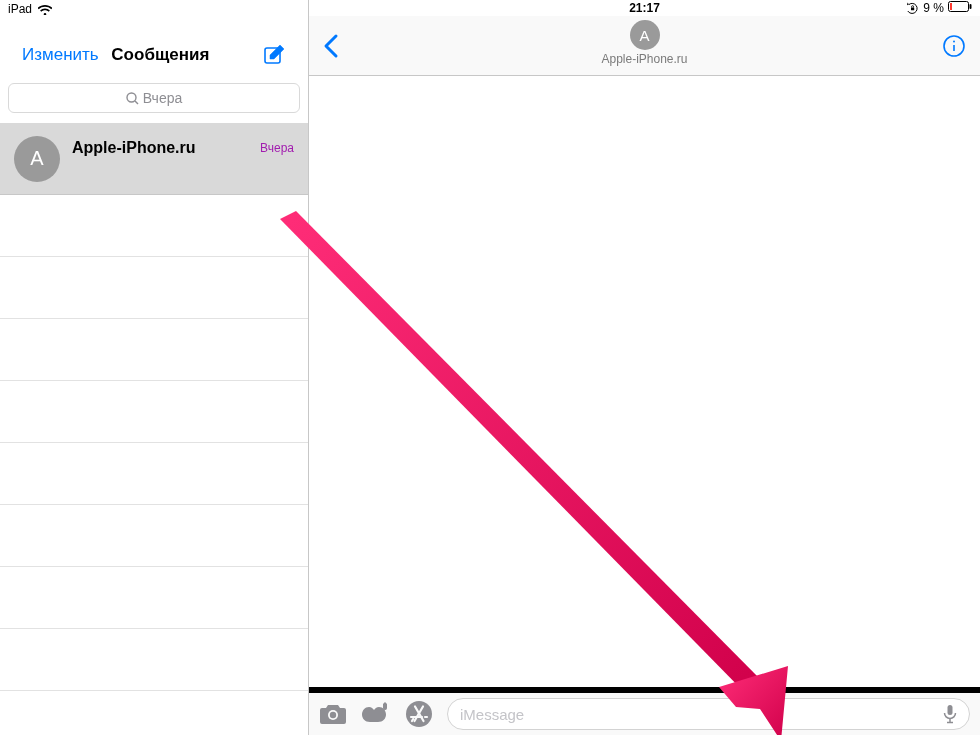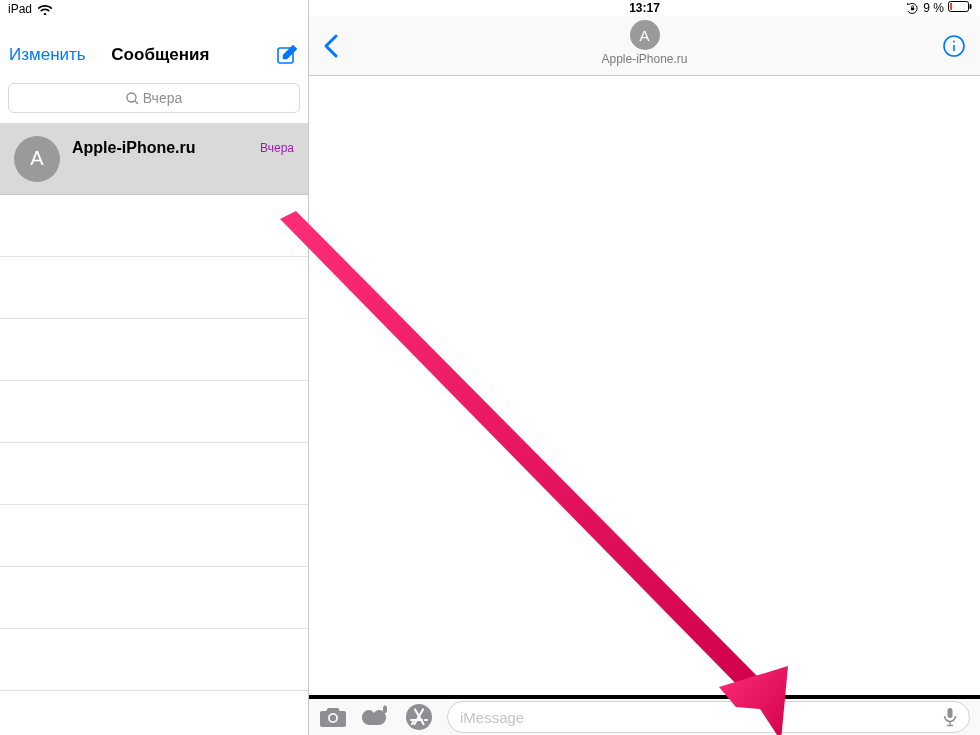--- a/index.html
+++ b/index.html
@@ -3,21 +3,21 @@
 <meta charset="utf-8">
 <style>
 *{box-sizing:border-box;margin:0;padding:0;font-family:-apple-system,'Helvetica Neue',Helvetica,Arial,sans-serif;-webkit-font-smoothing:antialiased}
 html,body{width:980px;height:735px;overflow:hidden;background:#fff}
 .root{display:flex;width:980px;height:735px;position:relative}
 
 .sidebar{width:309px;height:100%;border-right:1px solid #c7c7c7;display:flex;flex-direction:column;background:#fff;position:relative}
 .statusbar-left{height:16px;width:100%;display:flex;align-items:flex-end;padding:16px 8px;font-size:12px;color:#000}
 .statusbar-left .device{font-size:12px;margin-right:6px}
 .statusbar-left .wifi svg{vertical-align:middle}
-.side-header{height:45px;display:flex;align-items:center;justify-content:space-between;padding:0 9px}
+.side-header{height:45px;display:flex;align-items:center;justify-content:space-between;padding:0 22px}
 .side-header .edit{color:#0079ff;font-size:17px}
 .side-header .title{font-weight:700;font-size:17px;color:#000;flex:1;text-align:center;margin-left:-40px}
 .side-header .compose{color:#0079ff}
 .compose svg{display:block}
 .search-wrap{padding:6px 8px 10px 8px}
 .search-box{width:100%;height:30px;border:1px solid #d9d9d9;border-radius:6px;background:#fff;display:flex;align-items:center;justify-content:center;color:#8e8e93;font-size:14px}
 .search-box svg{margin-right:4px}
 .convo-list{flex:1;background:#fff}
 .convo{height:72px;display:flex;align-items:center;padding:0 14px;background:#d9d9d9;border-bottom:1px solid #c7c7c7}
 .convo .avatar{width:46px;height:46px;border-radius:50%;background:#9a9a9a;color:#fff;display:flex;align-items:center;justify-content:center;font-size:20px;margin-right:12px}
@@ -35,21 +35,21 @@
 .main-header{height:60px;border-bottom:1px solid #c7c7c7;display:flex;align-items:center;justify-content:space-between;padding:0 14px;background:#f9f9f9;position:relative}
 .back svg{display:block}
 .header-title-block{position:absolute;left:0;right:0;top:4px;text-align:center;pointer-events:none}
 .header-title-block .avatar{width:30px;height:30px;border-radius:50%;background:#9a9a9a;color:#fff;display:inline-flex;align-items:center;justify-content:center;font-size:15px;margin-bottom:2px}
 .header-title-block .name{font-size:12px;color:#7b7b7b}
 .info svg{display:block}
 .chat-area{flex:1;position:relative;background:#fff}
 
 .arrow-svg{position:absolute;left:-45px;top:135px;pointer-events:none}
 
-.input-bar{height:40px;border-top:4px solid #000000;background:#f9f9f9;display:flex;align-items:center;padding:0 10px;gap:14px}
+.input-bar{height:48px;border-top:6px solid #000000;background:#f9f9f9;display:flex;align-items:center;padding:0 10px;gap:14px}
 .input-bar .ibtn{color:#8e8e93}
 .input-bar .ibtn svg{display:block}
 .msg-input{flex:1;height:32px;border:1px solid #d3d3d3;border-radius:16px;background:#fff;display:flex;align-items:center;padding:0 12px;color:#c4c4c8;font-size:15px;justify-content:space-between}
 .msg-input .mic{color:#8e8e93}
 .msg-input .mic svg{display:block}
 </style>
 </head>
 <body>
 
 <div class="root">
@@ -93,21 +93,21 @@
       <div class="row-sep"></div>
       <div class="row-sep"></div>
       <div class="row-sep"></div>
       <div class="row-sep"></div>
       <div class="row-sep"></div>
       <div class="row-sep"></div>
     </div>
   </div>
 
   <div class="main">
-    <span class="clock">13:17</span>
+    <span class="clock">21:17</span>
     <div class="statusbar-right">
       <span></span>
       <span class="right">
         <span class="lock-rot">
           <svg width="13" height="13" viewBox="0 0 13 13" fill="none" stroke="#000" stroke-width="1">
             <path d="M3 2.5 A5 5 0 1 1 1.8 9"></path>
             <polyline points="1.5,0.5 3,2.5 1,3.3" fill="#000" stroke="none"></polyline>
             <rect x="5" y="5.5" width="3.2" height="2.8" rx="0.4" fill="#000" stroke="none"></rect>
             <path d="M5.6 5.5 V4.7 A1 1 0 0 1 7.6 4.7 V5.5" stroke-width="0.9"></path>
           </svg>

